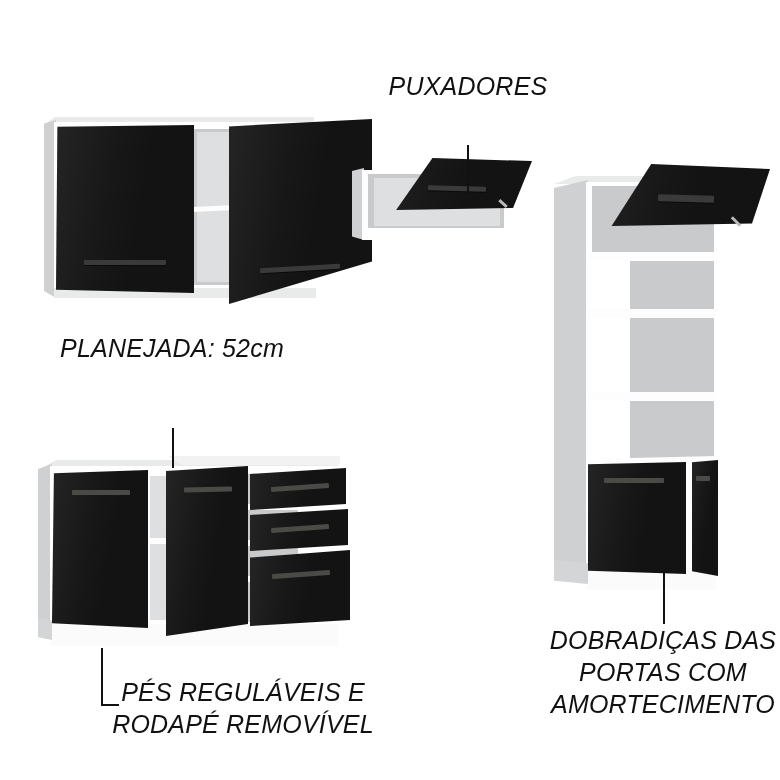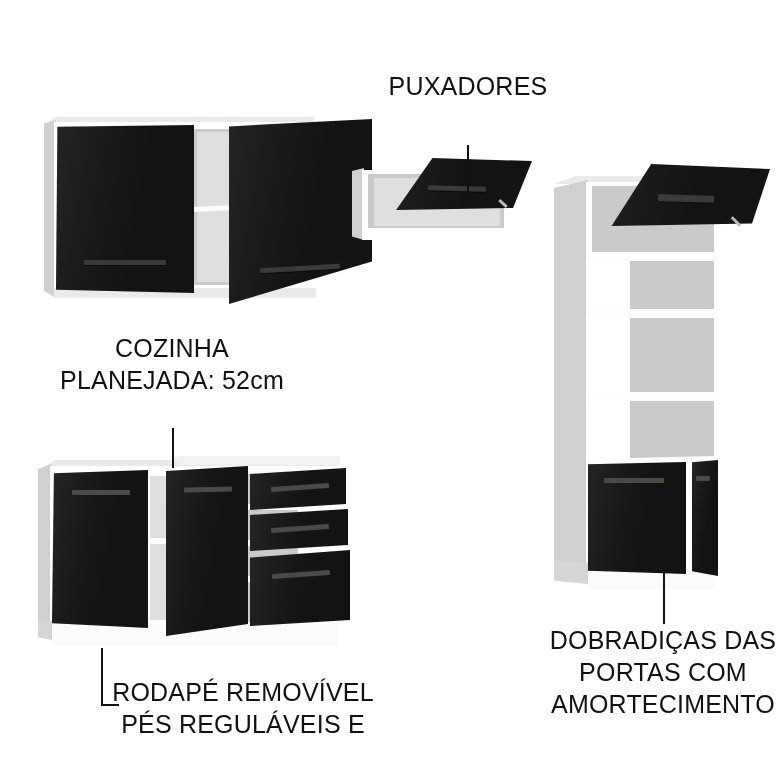--- a/index.html
+++ b/index.html
@@ -22,21 +22,21 @@
   .anno {
     position: absolute;
     text-align: center;
     color: #111111;
     font-size: 25px;
     line-height: 32px;
     letter-spacing: 0.2px;
     white-space: nowrap;
     font-weight: 400;
   }
-  .anno div { display: block; }
+  .anno div { display: block; font-style: italic; }
 
   
   .leader-v {
     position: absolute;
     width: 2px;
     background: #111111;
   }
   .leader-h {
     position: absolute;
     height: 2px;
@@ -249,27 +249,26 @@
   <div class="leader-v" style="left:101px; top:648px; height:58px;"></div>
   <div class="leader-h" style="left:101px; top:704px; width:18px;"></div>
 
   <div class="leader-v" style="left:663px; top:572px; height:52px;"></div>
 
   <div class="anno" style="left:368px; top:70px; width:200px;">
     <div>PUXADORES</div>
   </div>
 
   <div class="anno" style="left:22px; top:332px; width:300px;">
-    <div>COZINHA</div>
     <div>PLANEJADA: 52cm</div>
   </div>
 
   <div class="anno" style="left:108px; top:676px; width:270px; text-align:center;">
+    <div>PÉS REGULÁVEIS E</div>
     <div>RODAPÉ REMOVÍVEL</div>
-    <div>PÉS REGULÁVEIS E</div>
   </div>
 
   <div class="anno" style="left:515px; top:624px; width:296px;">
     <div>DOBRADIÇAS DAS</div>
     <div>PORTAS COM</div>
     <div>AMORTECIMENTO</div>
   </div>
 
 </div>
 

